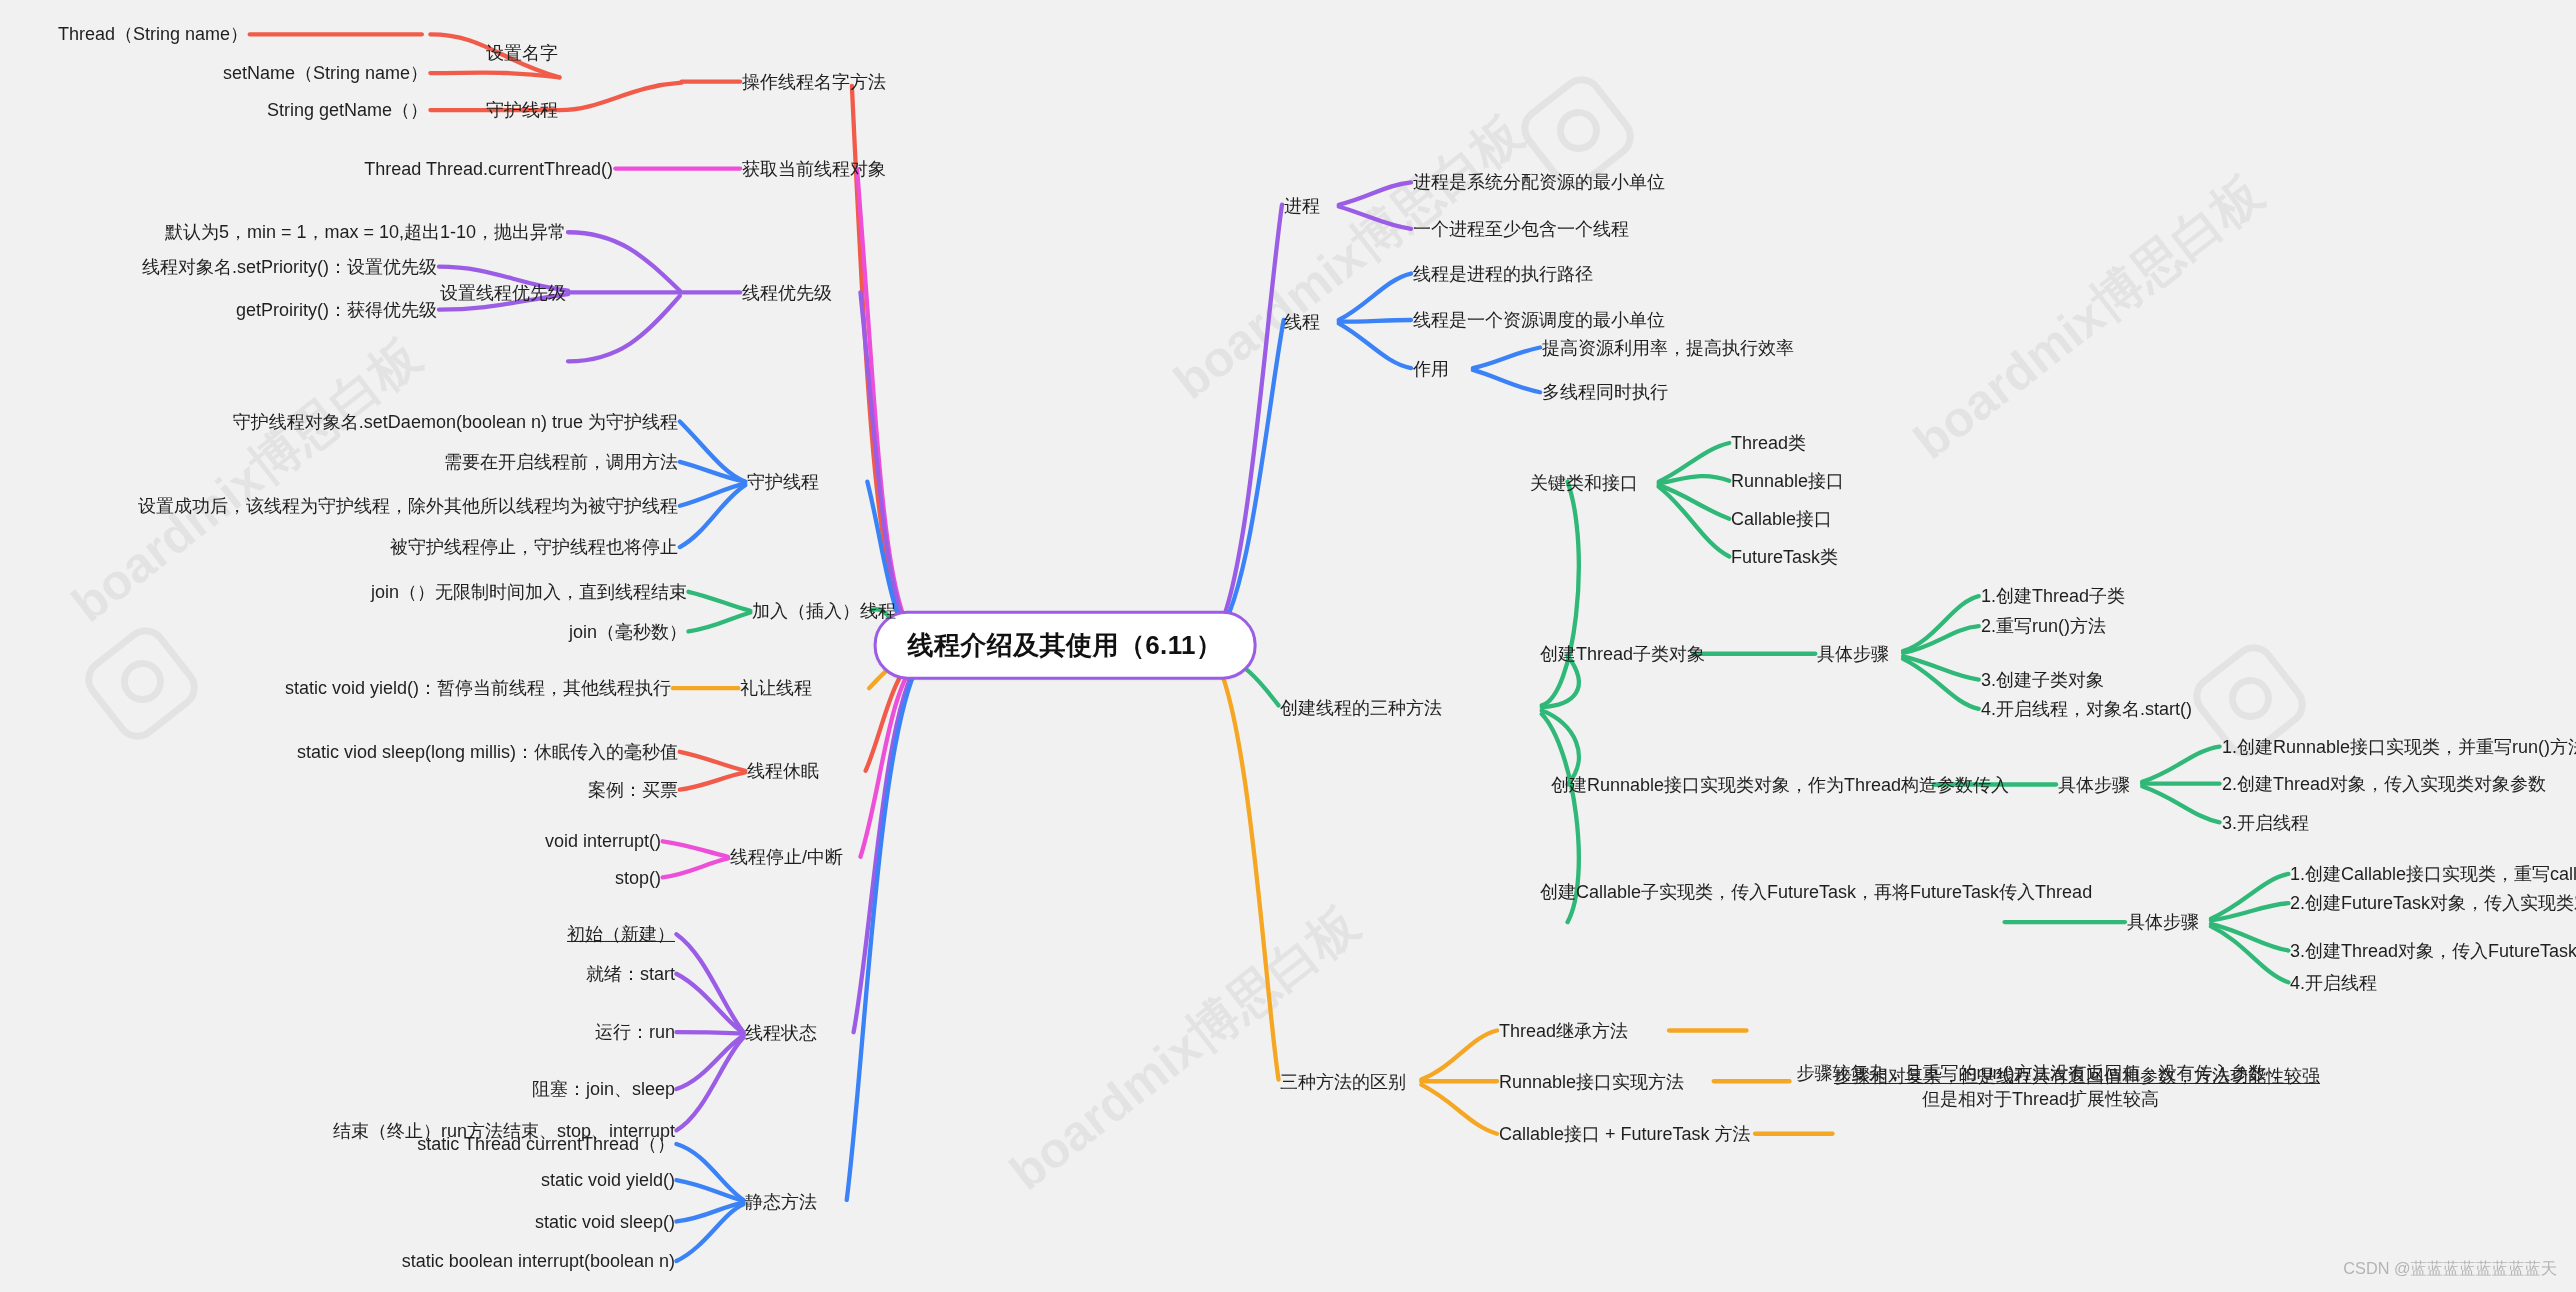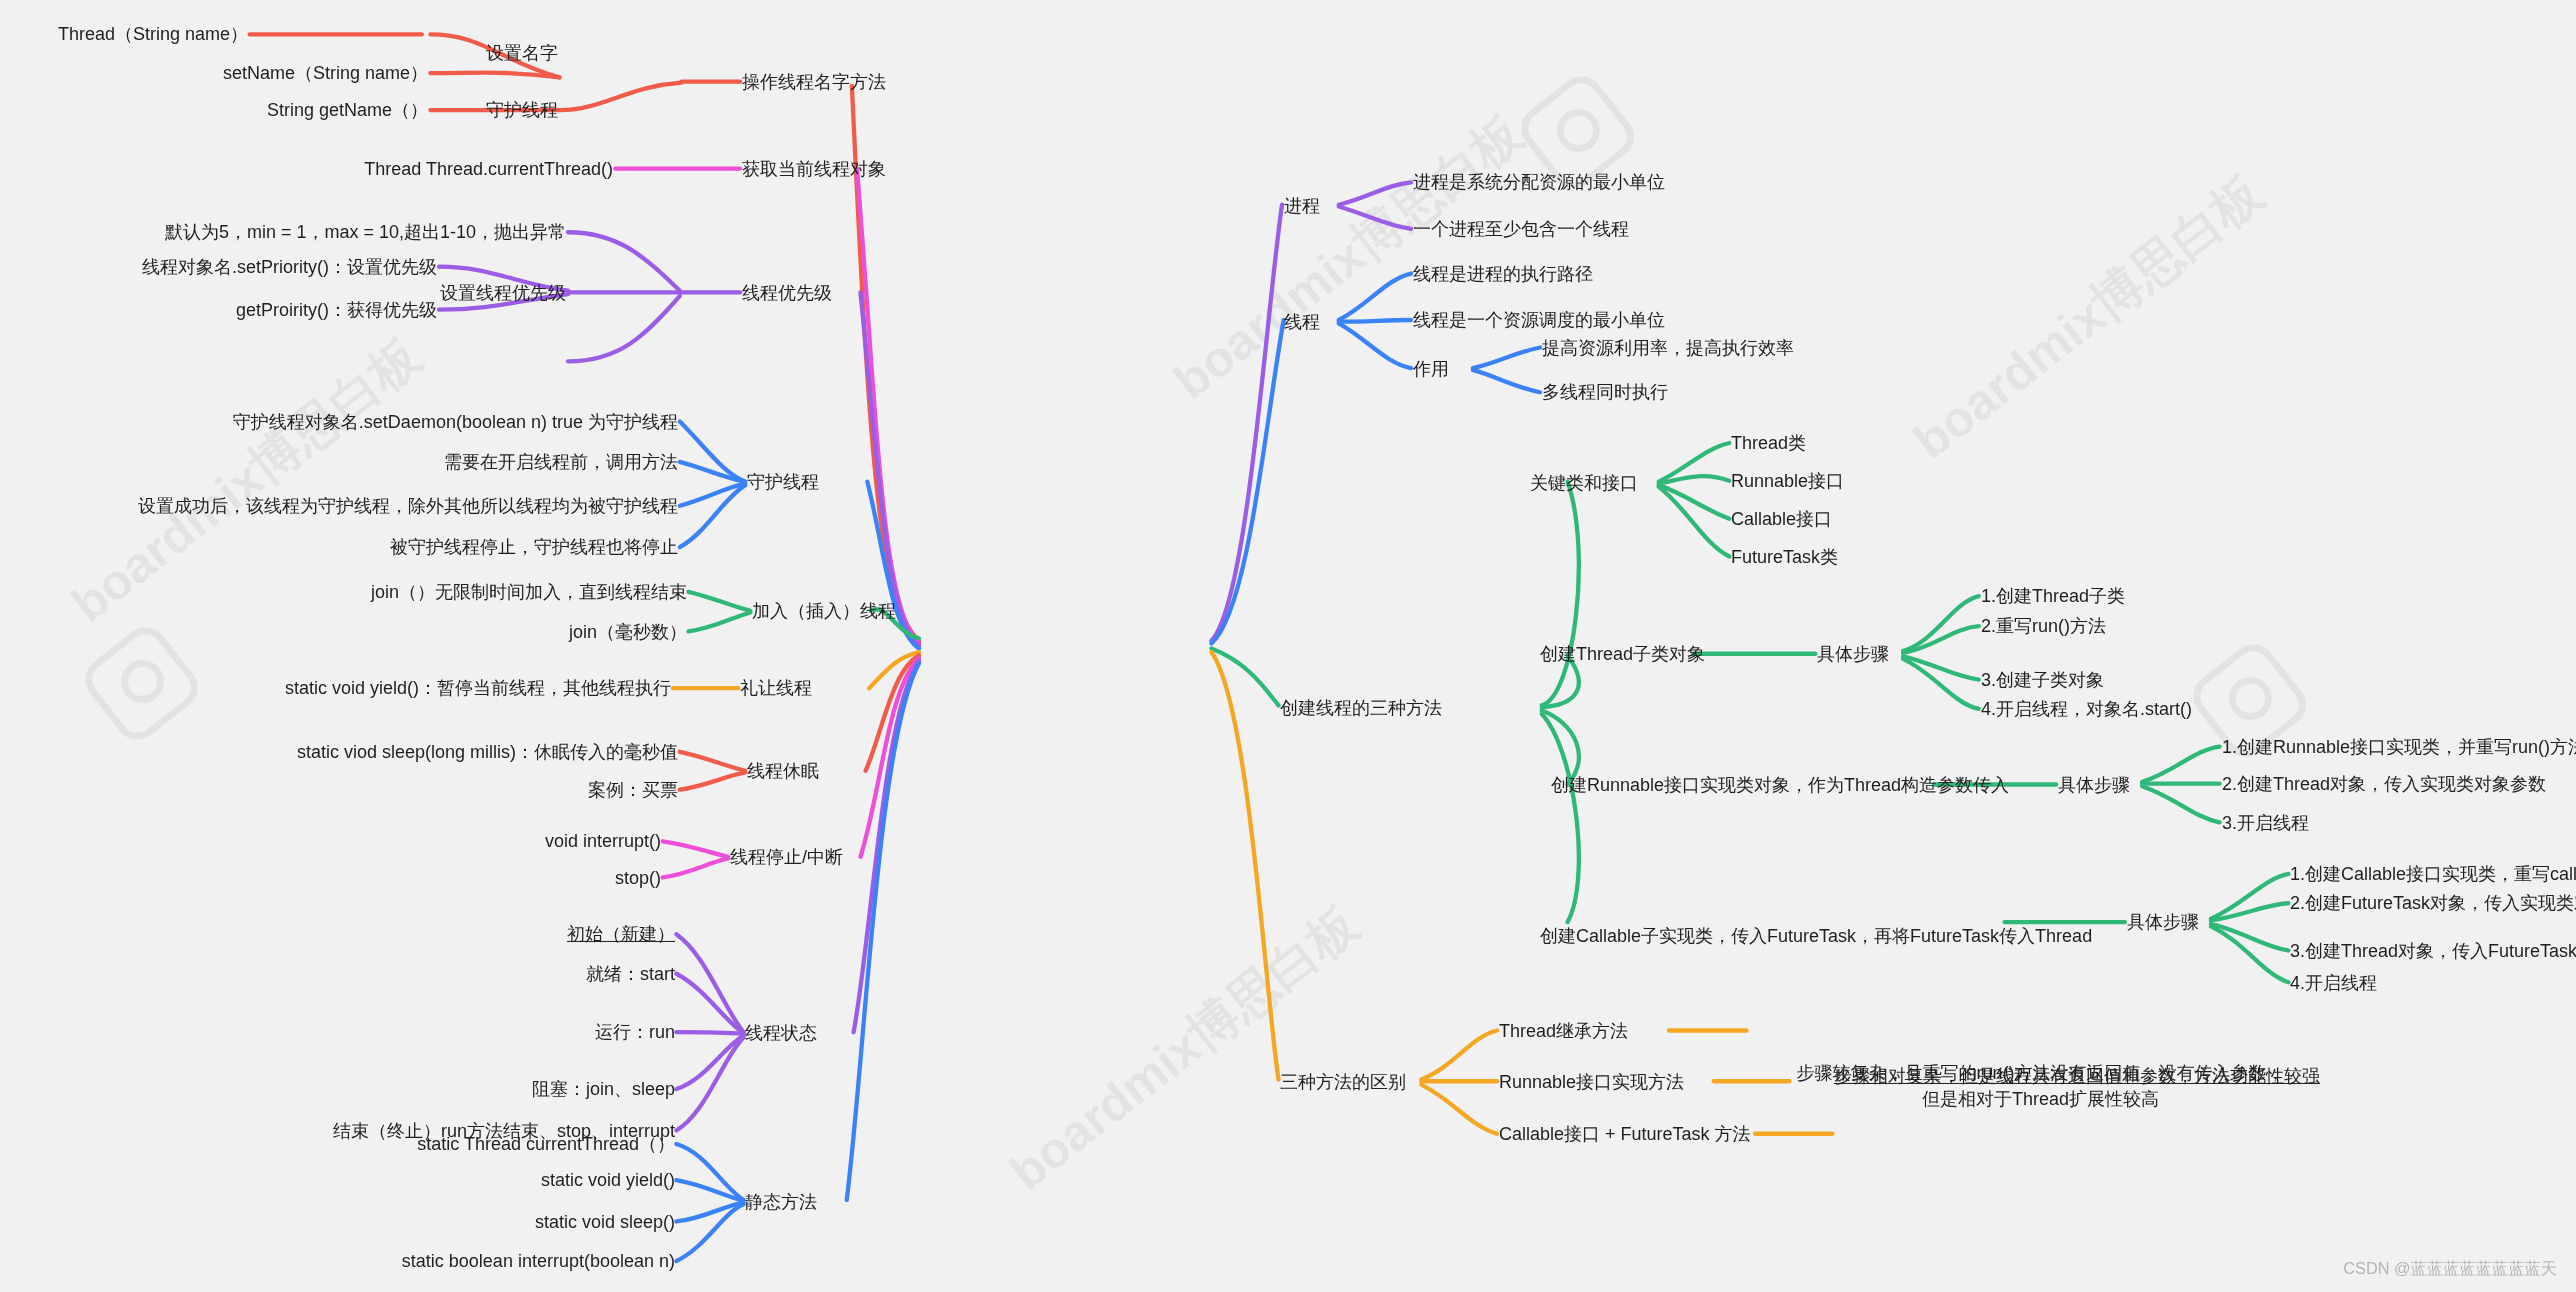--- a/index.html
+++ b/index.html
@@ -185,20 +185,21 @@
 
       <path d="M1652,1255 C1690,1240 1710,1205 1740,1198" stroke="#F5A623"></path>
       <path d="M1652,1257 C1690,1257 1710,1257 1740,1257" stroke="#F5A623"></path>
       <path d="M1652,1261 C1690,1280 1710,1310 1740,1318" stroke="#F5A623"></path>
       <path d="M1940,1198 C1970,1198 2000,1198 2030,1198" stroke="#F5A623"></path>
       <path d="M1992,1257 C2020,1257 2050,1257 2080,1257" stroke="#F5A623"></path>
       <path d="M2040,1318 C2070,1318 2100,1318 2130,1318" stroke="#F5A623"></path>
     </g>
   </svg>
 
+  <div class="root" style="left:1065px;top:645px;">线程介绍及其使用（6.11）</div>
 
   <div class="node al" style="left:742px;top:82px;">操作线程名字方法</div>
   <div class="node ar" style="left:558px;top:53px;">设置名字</div>
   <div class="node ar" style="left:558px;top:110px;">守护线程</div>
   <div class="node ar" style="left:248px;top:34px;">Thread（String name）</div>
   <div class="node ar" style="left:428px;top:73px;">setName（String name）</div>
   <div class="node ar" style="left:428px;top:110px;">String  getName（）</div>
 
   <div class="node al" style="left:742px;top:169px;">获取当前线程对象</div>
   <div class="node ar" style="left:613px;top:169px;">Thread  Thread.currentThread()</div>
@@ -268,21 +269,21 @@
   <div class="node al" style="left:1981px;top:626px;">2.重写run()方法</div>
   <div class="node al" style="left:1981px;top:680px;">3.创建子类对象</div>
   <div class="node al" style="left:1981px;top:709px;">4.开启线程，对象名.start()</div>
 
   <div class="node al" style="left:1551px;top:785px;">创建Runnable接口实现类对象，作为Thread构造参数传入</div>
   <div class="node al" style="left:2058px;top:785px;">具体步骤</div>
   <div class="node al" style="left:2222px;top:747px;">1.创建Runnable接口实现类，并重写run()方法</div>
   <div class="node al" style="left:2222px;top:784px;">2.创建Thread对象，传入实现类对象参数</div>
   <div class="node al" style="left:2222px;top:823px;">3.开启线程</div>
 
-  <div class="node al" style="left:1540px;top:936px;">创建Callable子实现类，传入FutureTask，再将FutureTask传入Thread</div>
+  <div class="node al" style="left:1540px;top:892px;">创建Callable子实现类，传入FutureTask，再将FutureTask传入Thread</div>
   <div class="node al" style="left:2127px;top:922px;">具体步骤</div>
   <div class="node al" style="left:2290px;top:874px;">1.创建Callable接口实现类，重写call()方法</div>
   <div class="node al" style="left:2290px;top:903px;">2.创建FutureTask对象，传入实现类对象参数</div>
   <div class="node al" style="left:2290px;top:951px;">3.创建Thread对象，传入FutureTask对象参数</div>
   <div class="node al" style="left:2290px;top:983px;">4.开启线程</div>
 
   <div class="node al" style="left:1280px;top:1082px;">三种方法的区别</div>
   <div class="node al" style="left:1499px;top:1031px;">Thread继承方法</div>
   <div class="node al" style="left:1499px;top:1082px;">Runnable接口实现方法</div>
   <div class="node wrap" style="left:1791px;top:1060px;width:499px;transform:none;">步骤较复杂，且重写的run()方法没有返回值，没有传入参数，但是相对于Thread扩展性较高</div>

